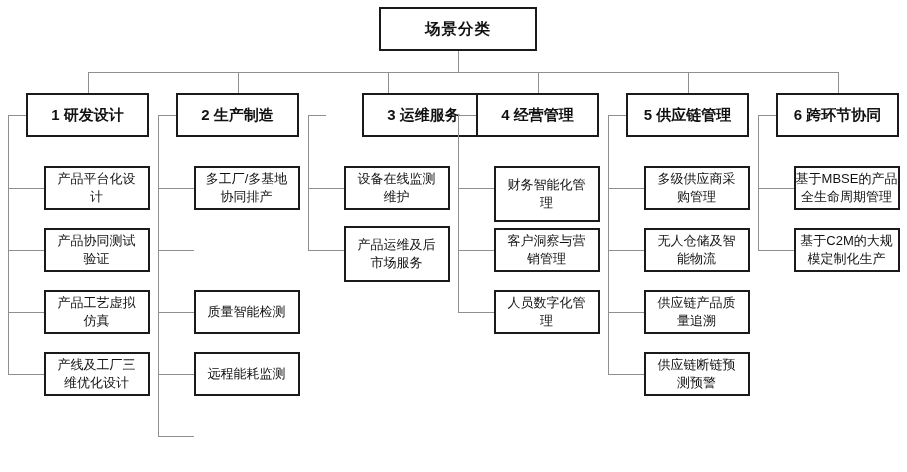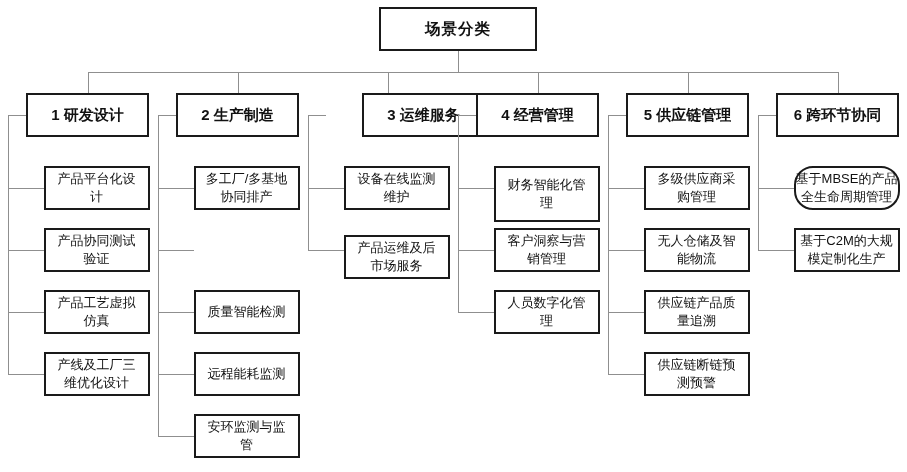--- a/index.html
+++ b/index.html
@@ -55,31 +55,29 @@
     <div class="line" style="left: 158px; top: 115px; width: 1px; height: 321px;"></div>
     <div class="line" style="left: 158px; top: 188px; width: 35.5px; height: 1px;"></div>
     <div class="box child-box" style="left: 193.5px; top: 166px; width: 106px; height: 44px;">多工厂/多基地
 协同排产</div>
     <div class="line" style="left: 158px; top: 250px; width: 35.5px; height: 1px;"></div>
     <div class="line" style="left: 158px; top: 312px; width: 35.5px; height: 1px;"></div>
     <div class="box child-box" style="left: 193.5px; top: 290px; width: 106px; height: 44px;">质量智能检测</div>
     <div class="line" style="left: 158px; top: 374px; width: 35.5px; height: 1px;"></div>
     <div class="box child-box" style="left: 193.5px; top: 352px; width: 106px; height: 44px;">远程能耗监测</div>
     <div class="line" style="left: 158px; top: 436px; width: 35.5px; height: 1px;"></div>
-    <div class="box child-box" style="left: 193.5px; top: 414px; width: 106px; height: 44px;">安环监测与监
-管</div>
     <div class="line" style="left: 387.5px; top: 72px; width: 1px; height: 21px;"></div>
     <div class="box header-box" style="left: 326px; top: 93px; width: 123px; height: 44px; margin-left: 36px;">3 运维服务</div>
     <div class="line" style="left: 308px; top: 115px; width: 18px; height: 1px;"></div>
     <div class="line" style="left: 308px; top: 115px; width: 1px; height: 135px;"></div>
     <div class="line" style="left: 308px; top: 188px; width: 35.5px; height: 1px;"></div>
     <div class="box child-box" style="left: 343.5px; top: 166px; width: 106px; height: 44px;">设备在线监测
 维护</div>
     <div class="line" style="left: 308px; top: 250px; width: 35.5px; height: 1px;"></div>
-    <div class="box child-box" style="left: 343.5px; top: 235px; width: 106px; height: 44px;">产品运维及后
+    <div class="box child-box" style="left: 343.5px; top: 226px; width: 106px; height: 56px;">产品运维及后
 市场服务</div>
     <div class="line" style="left: 537.5px; top: 72px; width: 1px; height: 21px;"></div>
     <div class="box header-box" style="left: 476px; top: 93px; width: 123px; height: 44px;">4 经营管理</div>
     <div class="line" style="left: 458px; top: 115px; width: 18px; height: 1px;"></div>
     <div class="line" style="left: 458px; top: 115px; width: 1px; height: 197px;"></div>
     <div class="line" style="left: 458px; top: 188px; width: 35.5px; height: 1px;"></div>
     <div class="box child-box" style="left: 493.5px; top: 166px; width: 106px; height: 56px;">财务智能化管
 理</div>
     <div class="line" style="left: 458px; top: 250px; width: 35.5px; height: 1px;"></div>
     <div class="box child-box" style="left: 493.5px; top: 228px; width: 106px; height: 44px;">客户洞察与营
@@ -101,18 +99,18 @@
     <div class="box child-box" style="left: 643.5px; top: 290px; width: 106px; height: 44px;">供应链产品质
 量追溯</div>
     <div class="line" style="left: 608px; top: 374px; width: 35.5px; height: 1px;"></div>
     <div class="box child-box" style="left: 643.5px; top: 352px; width: 106px; height: 44px;">供应链断链预
 测预警</div>
     <div class="line" style="left: 837.5px; top: 72px; width: 1px; height: 21px;"></div>
     <div class="box header-box" style="left: 776px; top: 93px; width: 123px; height: 44px;">6 跨环节协同</div>
     <div class="line" style="left: 758px; top: 115px; width: 18px; height: 1px;"></div>
     <div class="line" style="left: 758px; top: 115px; width: 1px; height: 135px;"></div>
     <div class="line" style="left: 758px; top: 188px; width: 35.5px; height: 1px;"></div>
-    <div class="box child-box" style="left: 793.5px; top: 166px; width: 106px; height: 44px; border-radius: 19px;">基于MBSE的产品
+    <div class="box child-box" style="left: 793.5px; top: 166px; width: 106px; height: 44px;">基于MBSE的产品
 全生命周期管理</div>
     <div class="line" style="left: 758px; top: 250px; width: 35.5px; height: 1px;"></div>
     <div class="box child-box" style="left: 793.5px; top: 228px; width: 106px; height: 44px;">基于C2M的大规
 模定制化生产</div>
   </div>
 
 </body></html>

